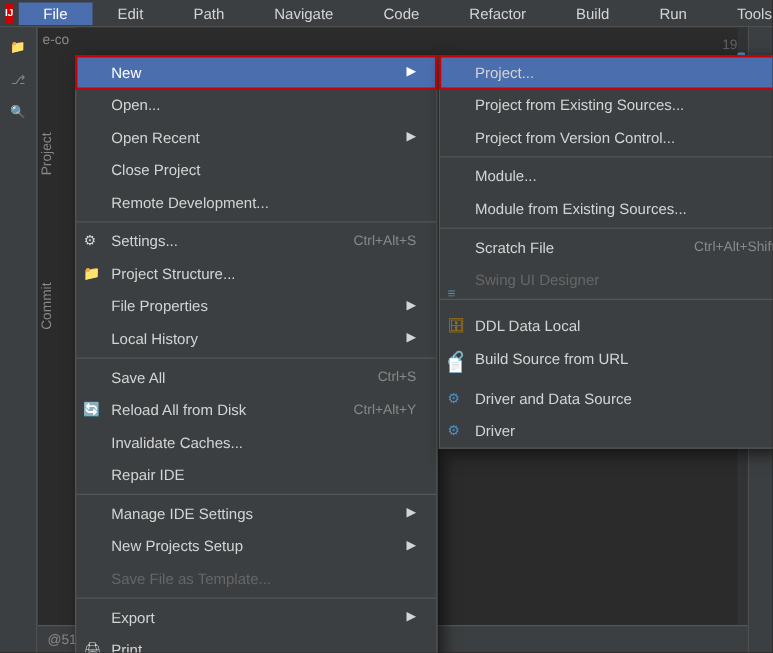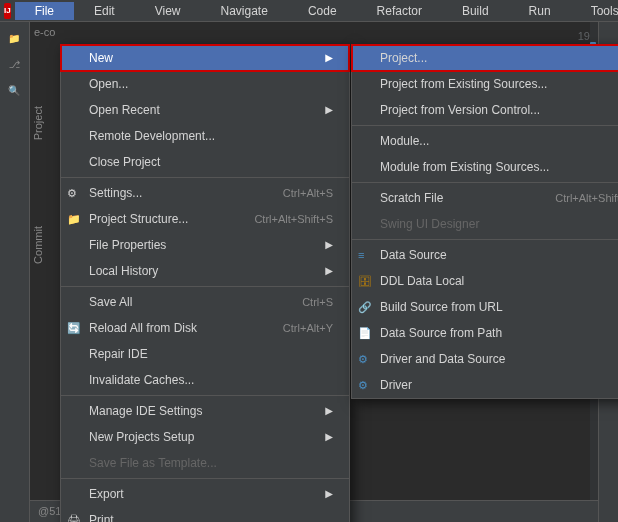--- a/index.html
+++ b/index.html
@@ -230,21 +230,21 @@
   </style>
 </head>
 <body>
 
 <div class="menu-bar">
   <div class="menu-bar-logo">
     <span style="font-size:8px; font-weight:bold; color:white;">IJ</span>
   </div>
   <div class="menu-bar-item active">File</div>
   <div class="menu-bar-item">Edit</div>
-  <div class="menu-bar-item">View</div>
+  <div class="menu-bar-item">Path</div>
   <div class="menu-bar-item">Navigate</div>
   <div class="menu-bar-item">Code</div>
   <div class="menu-bar-item">Refactor</div>
   <div class="menu-bar-item">Build</div>
   <div class="menu-bar-item">Run</div>
   <div class="menu-bar-item">Tools</div>
   <div class="menu-bar-item">Git</div>
   <div class="menu-bar-item">Window</div>
   <div class="menu-bar-item">Help</div>
 </div>
@@ -301,39 +301,38 @@
         <div class="menu-item">
           <span>Open...</span>
         </div>
 
         <div class="menu-item">
           <span>Open Recent</span>
           <span class="arrow">▶</span>
         </div>
 
         <div class="menu-item">
+          <span>Close Project</span>
+        </div>
+
+        <div class="menu-item">
           <span>Remote Development...</span>
-        </div>
-
-        <div class="menu-item">
-          <span>Close Project</span>
         </div>
 
         <div class="menu-separator"></div>
 
         <div class="menu-item">
           <span class="item-icon">⚙</span>
           <span>Settings...</span>
           <span class="shortcut">Ctrl+Alt+S</span>
         </div>
 
         <div class="menu-item">
           <span class="item-icon">📁</span>
           <span>Project Structure...</span>
-          <span class="shortcut">Ctrl+Alt+Shift+S</span>
         </div>
 
         <div class="menu-item">
           <span>File Properties</span>
           <span class="arrow">▶</span>
         </div>
 
         <div class="menu-item">
           <span>Local History</span>
           <span class="arrow">▶</span>
@@ -346,25 +345,25 @@
           <span class="shortcut">Ctrl+S</span>
         </div>
 
         <div class="menu-item">
           <span class="item-icon">🔄</span>
           <span>Reload All from Disk</span>
           <span class="shortcut">Ctrl+Alt+Y</span>
         </div>
 
         <div class="menu-item">
+          <span>Invalidate Caches...</span>
+        </div>
+
+        <div class="menu-item">
           <span>Repair IDE</span>
-        </div>
-
-        <div class="menu-item">
-          <span>Invalidate Caches...</span>
         </div>
 
         <div class="menu-separator"></div>
 
         <div class="menu-item">
           <span>Manage IDE Settings</span>
           <span class="arrow">▶</span>
         </div>
 
         <div class="menu-item">
@@ -423,37 +422,35 @@
 
         <div class="menu-item disabled">
           <span>Swing UI Designer</span>
 
         </div>
 
         <div class="menu-separator"></div>
 
         <div class="menu-item">
           <span class="item-icon" style="color:#4b8fc4;">≡</span>
-          <span>Data Source</span>
 
         </div>
 
         <div class="menu-item">
           <span class="item-icon" style="color:#cc8800;">🗄</span>
           <span>DDL Data Local</span>
         </div>
 
         <div class="menu-item">
           <span class="item-icon" style="color:#4b8fc4;">🔗</span>
           <span>Build Source from URL</span>
         </div>
 
         <div class="menu-item">
           <span class="item-icon" style="color:#4b8fc4;">📄</span>
-          <span>Data Source from Path</span>
         </div>
 
         <div class="menu-item">
           <span class="item-icon" style="color:#4b8fc4;">⚙</span>
           <span>Driver and Data Source</span>
         </div>
 
         <div class="menu-item">
           <span class="item-icon" style="color:#4b8fc4;">⚙</span>
           <span>Driver</span>

